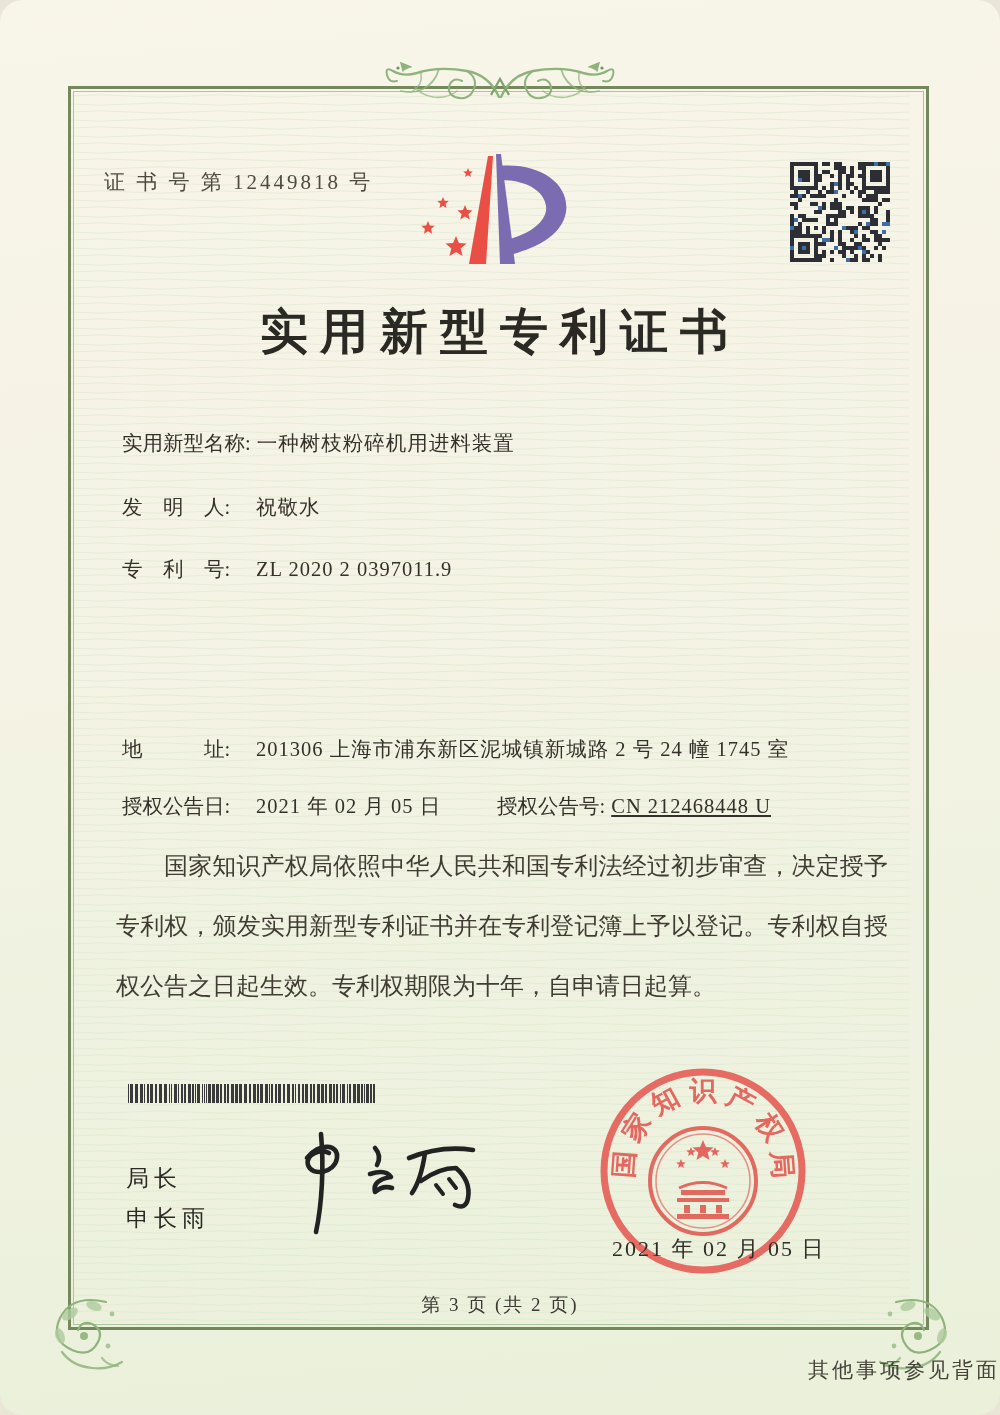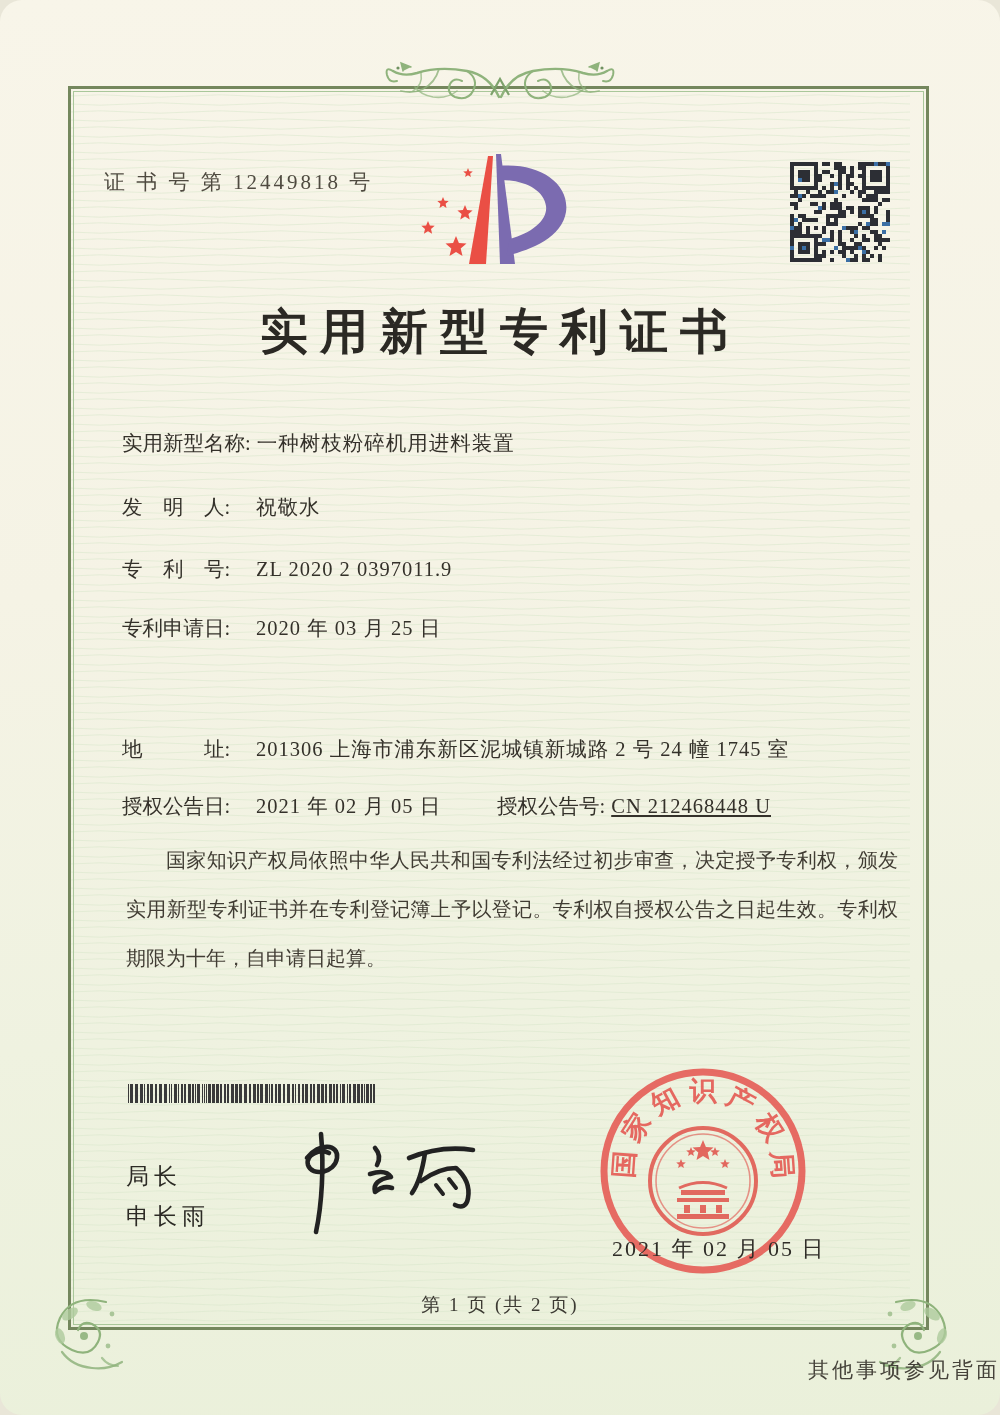--- a/index.html
+++ b/index.html
@@ -22,27 +22,27 @@
          letter-spacing:12px;color:#2b2924;}
   
   .row{position:absolute;left:122px;width:790px;font-size:20.5px;line-height:27px;
        color:#34312a;white-space:nowrap;}
   .row .lbl{display:inline-block;min-width:128px;}
   .row .val{margin-left:6px;letter-spacing:1px;}
   .r0{top:430px}.r1{top:494px}.r2{top:556px}.r3{top:615px}
   .r4{top:675px}.r5{top:736px}.r6{top:793px}
   .pair2{position:absolute;left:375px;top:0;text-decoration:underline;}
   
-  .paras{left:126px;top:836px;width:772px;font-size:20px;line-height:49px;
+  .paras{left:116px;top:836px;width:772px;font-size:24px;line-height:60px;
          text-align:justify;color:#403c33;}
   .paras p{margin:0;text-indent:2em;}
   
   .barcode{left:128px;top:1084px;}
   
-  .director{left:126px;top:1158px;font-family:Liberation Mono, monospace;
+  .director{left:126px;top:1158px;font-family:Liberation Sans, sans-serif;
             font-size:23px;letter-spacing:5px;color:#2c2a25;line-height:40px;}
   .signature{left:283px;top:1128px;}
   
   .seal{left:597px;top:1064px;opacity:.92;}
   .seal-date{left:612px;top:1234px;font-size:22px;letter-spacing:2px;color:#2f2d28;}
   
   .page-info{left:0;top:1292px;width:100%;text-align:center;font-size:19px;
              letter-spacing:2px;color:#3c3a33;}
   .footer-note{left:0;top:1356px;width:100%;text-align:right;font-size:21px;
                letter-spacing:3px;color:#45423a;}
@@ -594,23 +594,20 @@
 
   <div class="row r0">
     <span class="lbl">实用新型名称:</span><span class="val">一种树枝粉碎机用进料装置</span>
   </div>
   <div class="row r1">
     <span class="lbl">发　明　人:</span><span class="val">祝敬水</span>
   </div>
   <div class="row r2">
     <span class="lbl">专　利　号:</span><span class="val">ZL 2020 2 0397011.9</span>
   </div>
-  <div class="row r3">
-    <span class="lbl">专利申请日:</span><span class="val">2020 年 03 月 25 日</span>
-  </div>
   <div class="row r5">
     <span class="lbl">地　　　址:</span><span class="val">201306 上海市浦东新区泥城镇新城路 2 号 24 幢 1745 室</span>
   </div>
   <div class="row r6">
     <span class="lbl">授权公告日:</span><span class="val">2021 年 02 月 05 日</span>
     <span class="pair2">
       <span class="lbl" style="min-width:0">授权公告号:</span><span class="val">CN 212468448 U</span>
     </span>
   </div>
 
@@ -733,16 +730,16 @@
         <text x="106" y="36" text-anchor="middle" font-size="27" font-weight="bold" fill="#e4504a" opacity="0.92" font-family="&quot;Liberation Serif&quot;,serif" transform="rotate(-57.33333333333333 106 106)">家</text>
         <text x="106" y="36" text-anchor="middle" font-size="27" font-weight="bold" fill="#e4504a" opacity="0.92" font-family="&quot;Liberation Serif&quot;,serif" transform="rotate(-28.666666666666664 106 106)">知</text>
         <text x="106" y="36" text-anchor="middle" font-size="27" font-weight="bold" fill="#e4504a" opacity="0.92" font-family="&quot;Liberation Serif&quot;,serif" transform="rotate(0 106 106)">识</text>
         <text x="106" y="36" text-anchor="middle" font-size="27" font-weight="bold" fill="#e4504a" opacity="0.92" font-family="&quot;Liberation Serif&quot;,serif" transform="rotate(28.66666666666667 106 106)">产</text>
         <text x="106" y="36" text-anchor="middle" font-size="27" font-weight="bold" fill="#e4504a" opacity="0.92" font-family="&quot;Liberation Serif&quot;,serif" transform="rotate(57.33333333333334 106 106)">权</text>
         <text x="106" y="36" text-anchor="middle" font-size="27" font-weight="bold" fill="#e4504a" opacity="0.92" font-family="&quot;Liberation Serif&quot;,serif" transform="rotate(86 106 106)">局</text>
       </g>
   </svg>
   <div class="abs seal-date">2021 年 02 月 05 日</div>
 
-  <div class="abs page-info">第 1 页 (共 2 页)</div>
+  <div class="abs page-info">第 3 页 (共 2 页)</div>
   <div class="abs footer-note">其他事项参见背面</div>
 
 </div>
 
 </body></html>

